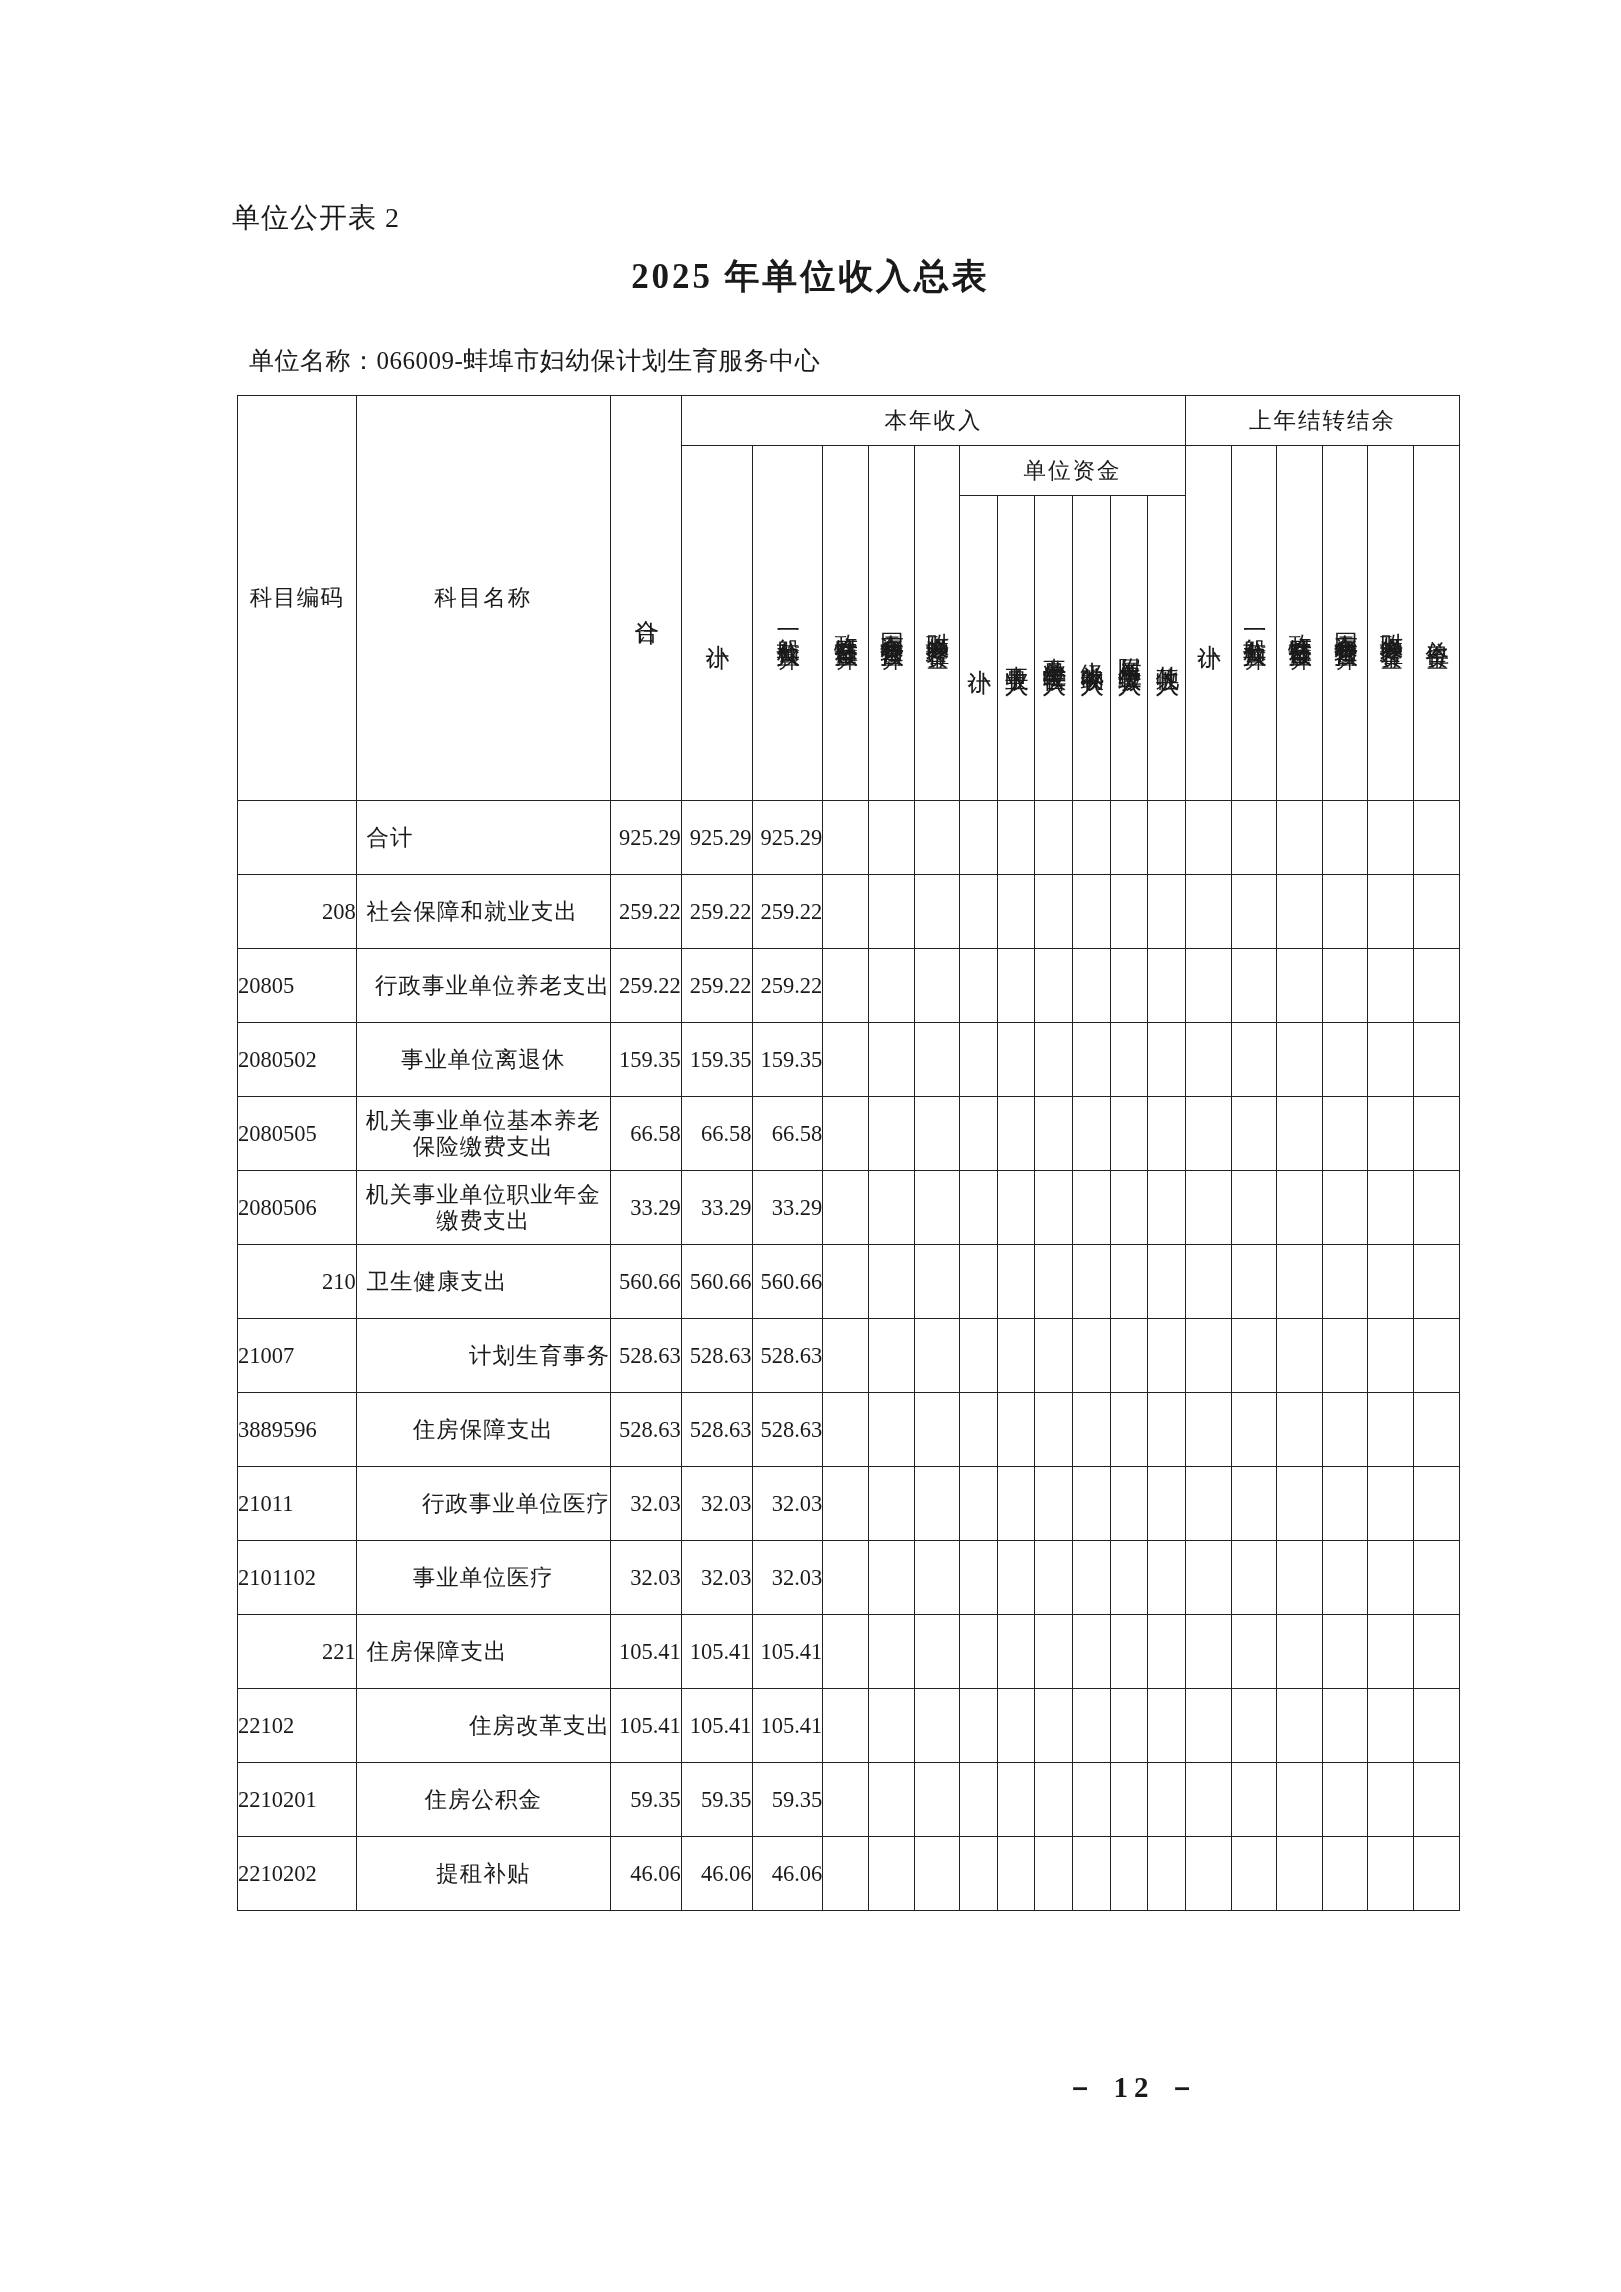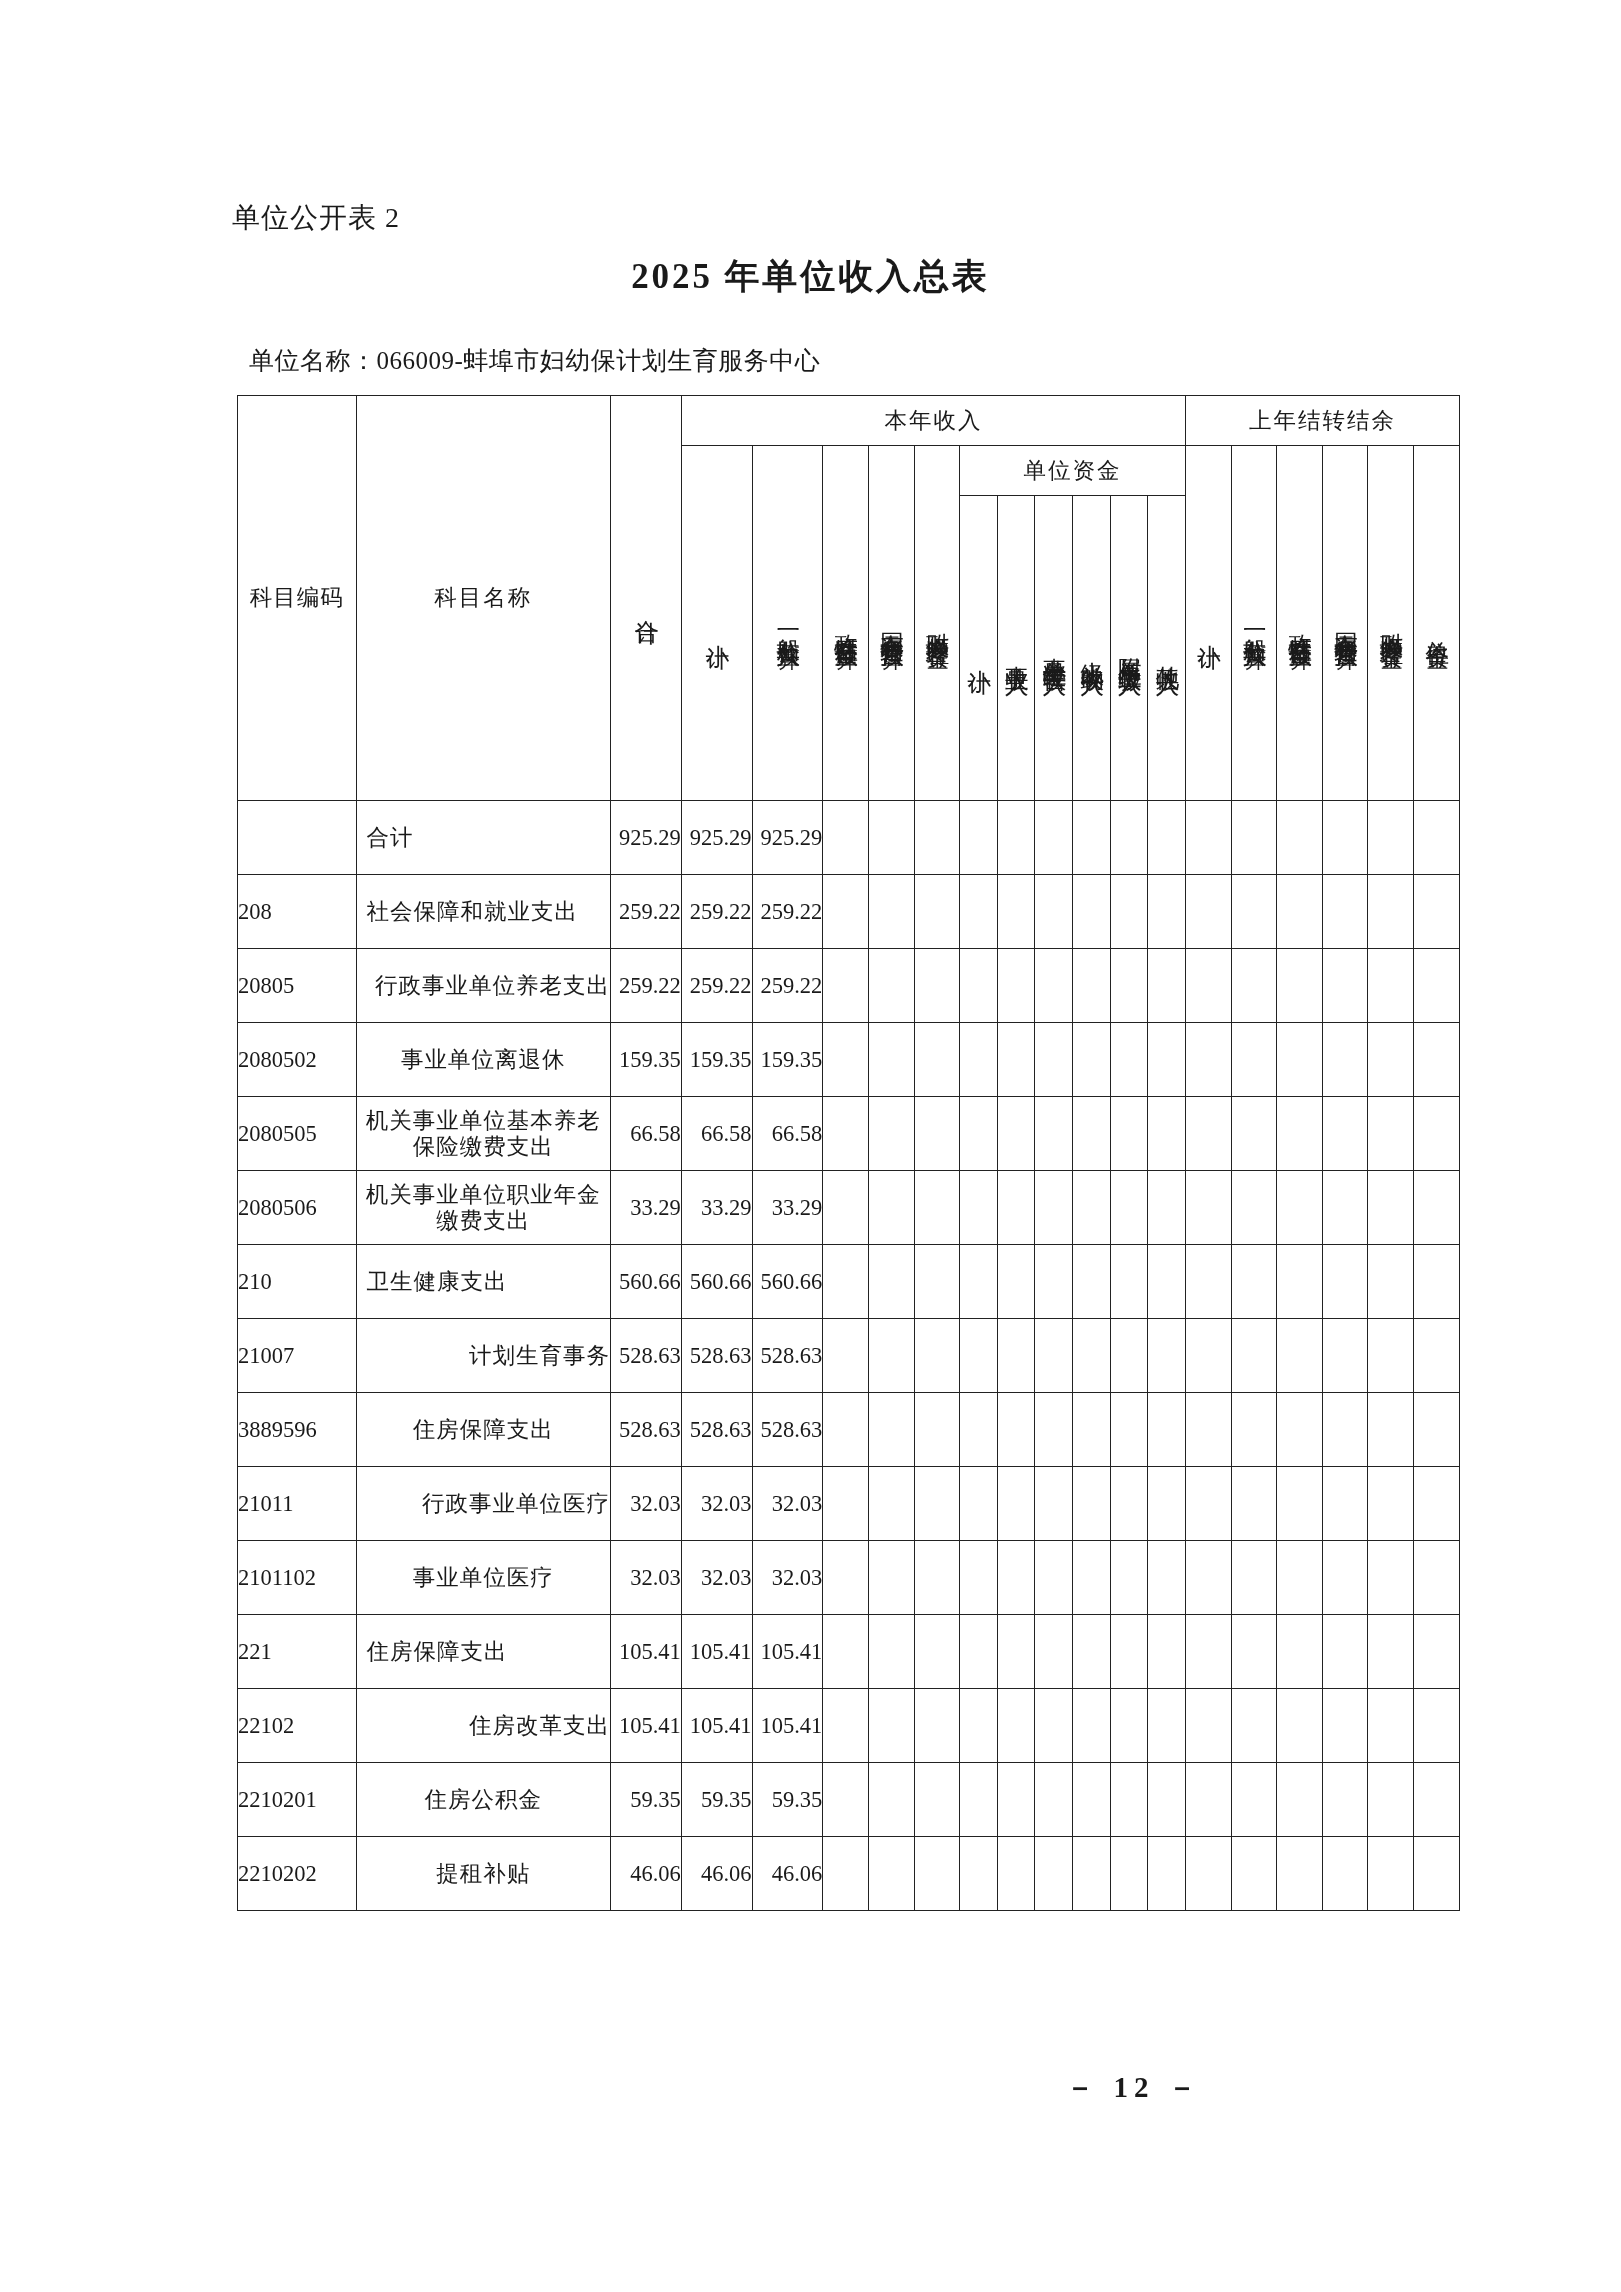--- a/index.html
+++ b/index.html
@@ -101,21 +101,21 @@
     line-height: 1.35;
     padding: 0 5.9px;
   }
   td.code {
     font-size: 23.5px;
     padding: 0 3.9px 0 3.9px;
     height: 73px;
     word-break: break-all;
     vertical-align: bottom;
   }
-  td.code.ind0 { text-align: left; margin-top: 40px; }
+  td.code.ind0 { text-align: right; margin-top: 40px; }
   td.code.ind1 { text-align: left; padding-right: 17.6px;}
   td.code.ind2 { text-align: left; }
   td.name {
     font-size: 24.5px;
     padding: 0 7.8px;
     letter-spacing: 1px;
     line-height: 1.3;
   }
   td.name.lvl0 { text-align: left; padding-left: 9.8px; }
   td.name.lvl1 { text-align: right; margin-left: 24px; }

